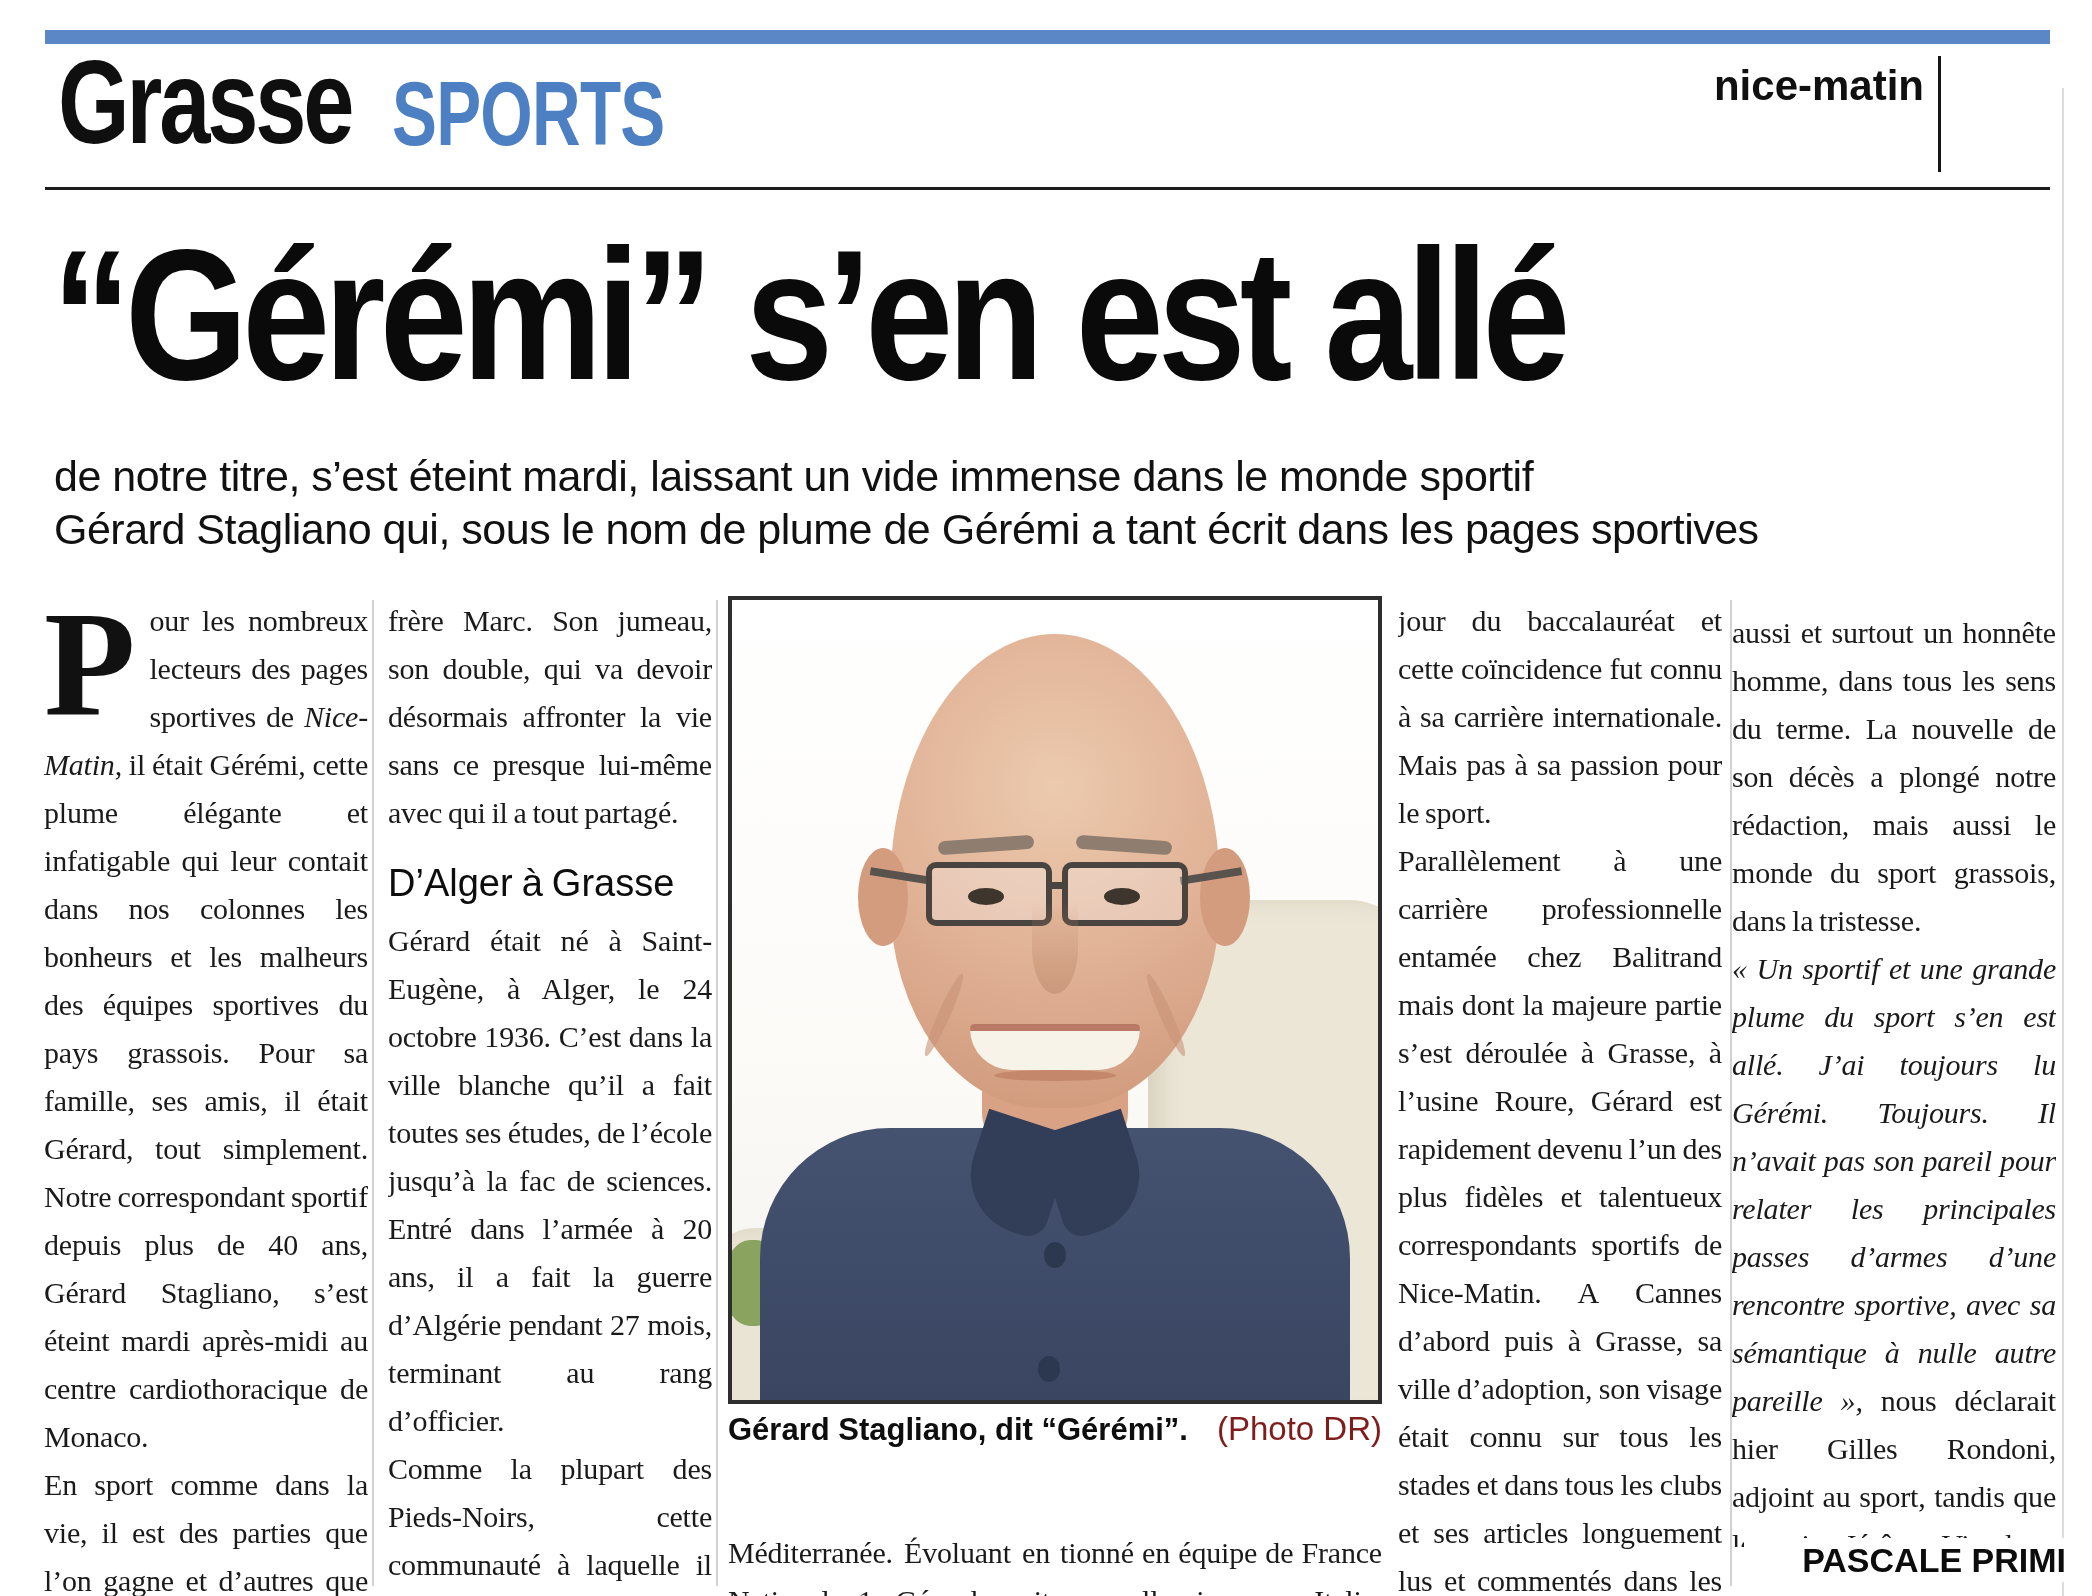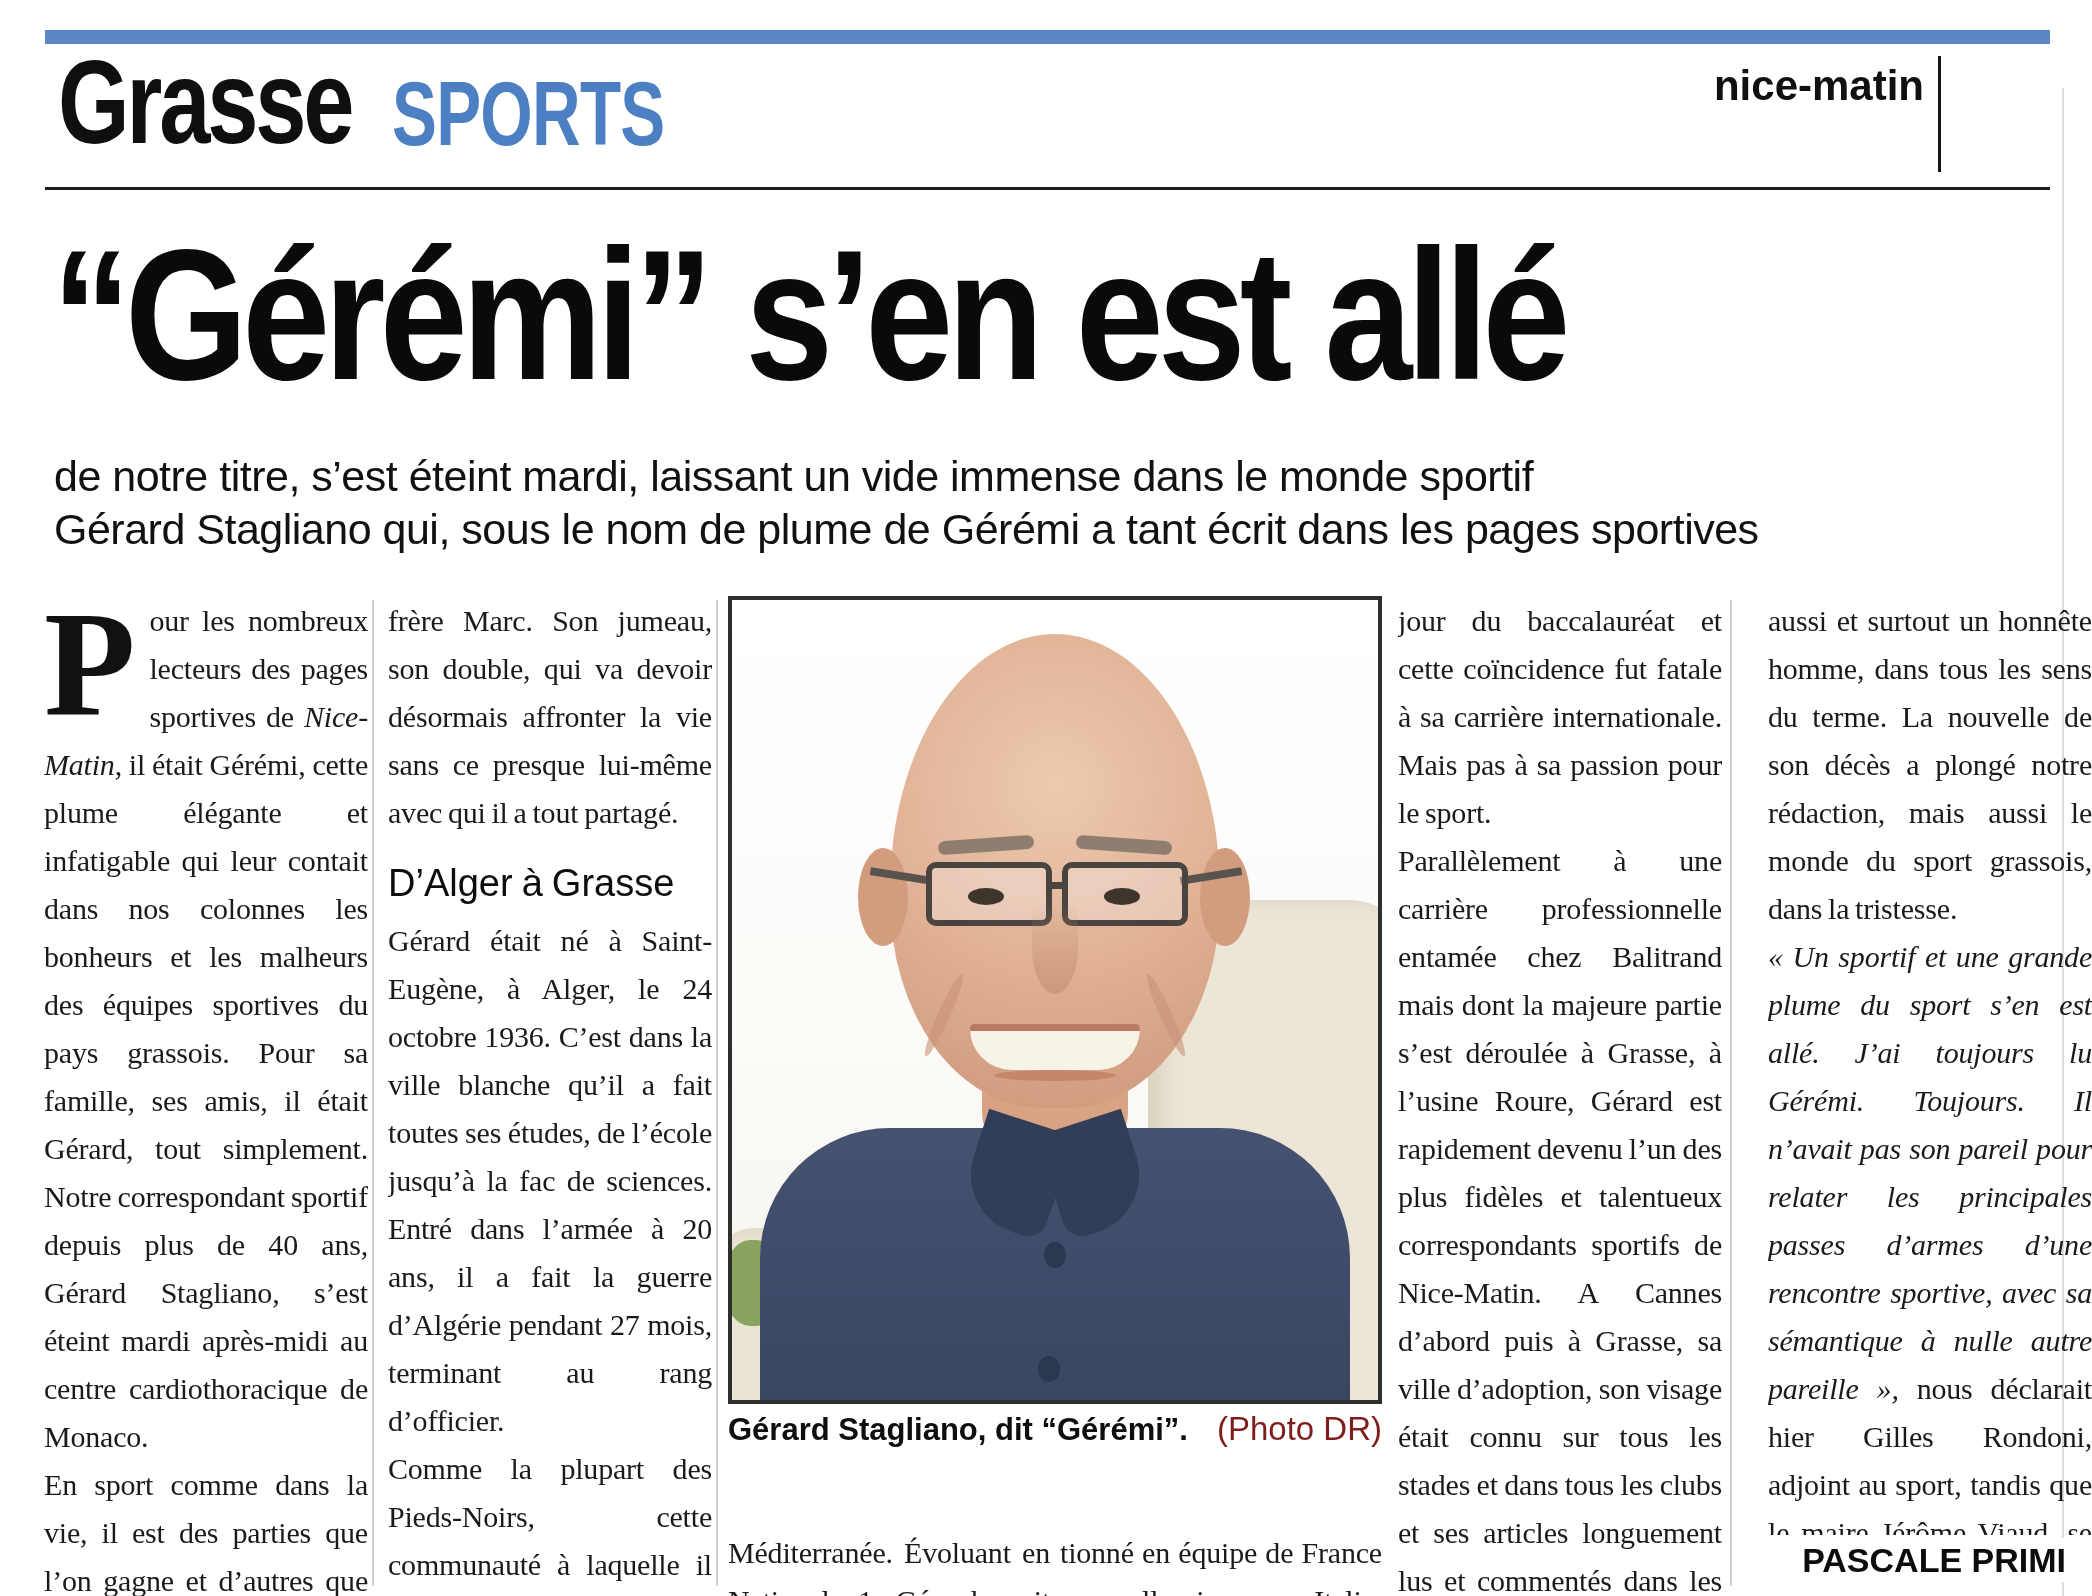--- a/index.html
+++ b/index.html
@@ -52,21 +52,21 @@
   .col,.subcol{
     position:absolute;text-align:justify;
     font-size:30px;line-height:48px;color:#1a1a1a;
     letter-spacing:-0.2px;word-spacing:-1.5px;
     overflow:hidden;
   }
   .col{top:597px;width:324px;height:999px;}
   #col1{left:44px;}
   #col2{left:388px;}
   #col4{left:1398px;}
-  #col5{left:1768px;height:938px;}
+  #col5{left:1732px;height:938px;margin-top:12px;}
   .subcol{top:1529px;width:322px;height:134px;}
   #midL{left:728px;}
   #midR{left:1060px;}
   .col p,.subcol p{margin:0;}
   .col h3{
     font-family:"Liberation Sans",sans-serif;font-weight:normal;
     font-size:38px;line-height:44px;color:#0d0d0d;
     margin:24px 0 12px 0;text-align:left;letter-spacing:0;
   }
   .dropcap{
@@ -153,21 +153,21 @@
     <p><span class="dropcap">P</span><span>our les nombreux lecteurs des pages sportives de </span><i>Nice-Matin</i><span>, il était Gérémi, cette plume élégante et infatigable qui leur contait dans nos colonnes les bonheurs et les malheurs des équipes sportives du pays grassois. Pour sa famille, ses amis, il était Gérard, tout simplement. Notre correspondant sportif depuis plus de 40 ans, Gérard Stagliano, s’est éteint mardi après-midi au centre cardiothoracique de Monaco.</span></p>
     <p><span>En sport comme dans la vie, il est des parties que l’on gagne et d’autres que l’on perd. Gérard le savait et a rendu les armes après un long et courageux combat contre la maladie. Il laisse dans la tristesse et le désarroi son épouse, Marcelle, son fils, Rémi – qu’il aimait au point d’avoir choisi comme nom de plume la contraction de leurs deux prénoms – et surtout son</span></p>
   </div>
 <div class="col" id="col2">
     <p><span>frère Marc. Son jumeau, son double, qui va devoir désormais affronter la vie sans ce presque lui-même avec qui il a tout partagé.</span></p>
     <h3>D’Alger à Grasse</h3>
     <p><span>Gérard était né à Saint-Eugène, à Alger, le 24 octobre 1936. C’est dans la ville blanche qu’il a fait toutes ses études, de l’école jusqu’à la fac de sciences. Entré dans l’armée à 20 ans, il a fait la guerre d’Algérie pendant 27 mois, terminant au rang d’officier.</span></p>
     <p><span>Comme la plupart des Pieds-Noirs, cette communauté à laquelle il était si fier d’appartenir, il a quitté l’Algérie qu’il aimait tant en 1962 pour s’installer dans un premier temps à Cannes. C’est là en effet que le club de volley local lui a permis – ainsi qu’à son frère Marc – de poursuivre pendant plusieurs années sa carrière de volleyeur de haut niveau entamée de l’autre côté de la</span></p>
   </div>
 <div class="col" id="col4">
-    <p><span>jour du baccalauréat et cette coïncidence fut fatale à sa carrière internationale. Mais pas à sa passion pour le sport.</span></p>
+    <p><span>jour du baccalauréat et cette coïncidence fut connu à sa carrière internationale. Mais pas à sa passion pour le sport.</span></p>
     <p><span>Parallèlement à une carrière professionnelle entamée chez Balitrand mais dont la majeure partie s’est déroulée à Grasse, à l’usine Roure, Gérard est rapidement devenu l’un des plus fidèles et talentueux correspondants sportifs de Nice-Matin. A Cannes d’abord puis à Grasse, sa ville d’adoption, son visage était connu sur tous les stades et dans tous les clubs et ses articles longuement lus et commentés dans les sphères sportives. Son amour du journalisme avait vu le jour au sein du Journal d’Alger dont son père était administrateur et où, avec son frère Marc, il fut correcteur mais aussi rédacteur à ses heures.</span></p>
   </div>
 <div class="col" id="col5">
     <p><span>aussi et surtout un honnête homme, dans tous les sens du terme. La nouvelle de son décès a plongé notre rédaction, mais aussi le monde du sport grassois, dans la tristesse.</span></p>
     <p><i>« Un sportif et une grande plume du sport s’en est allé. J’ai toujours lu Gérémi. Toujours. Il n’avait pas son pareil pour relater les principales passes d’armes d’une rencontre sportive, avec sa sémantique à nulle autre pareille », </i><span>nous déclarait hier Gilles Rondoni, adjoint au sport, tandis que le maire Jérôme Viaud, se disait touché de cette disparition.</span></p>
   </div>
 <div class="subcol" id="midL">
     <p><span>Méditerranée. Évoluant en Nationale 1, Gérard avait même, en junior, été sélec-</span></p>
   </div>
 <div class="subcol" id="midR">

